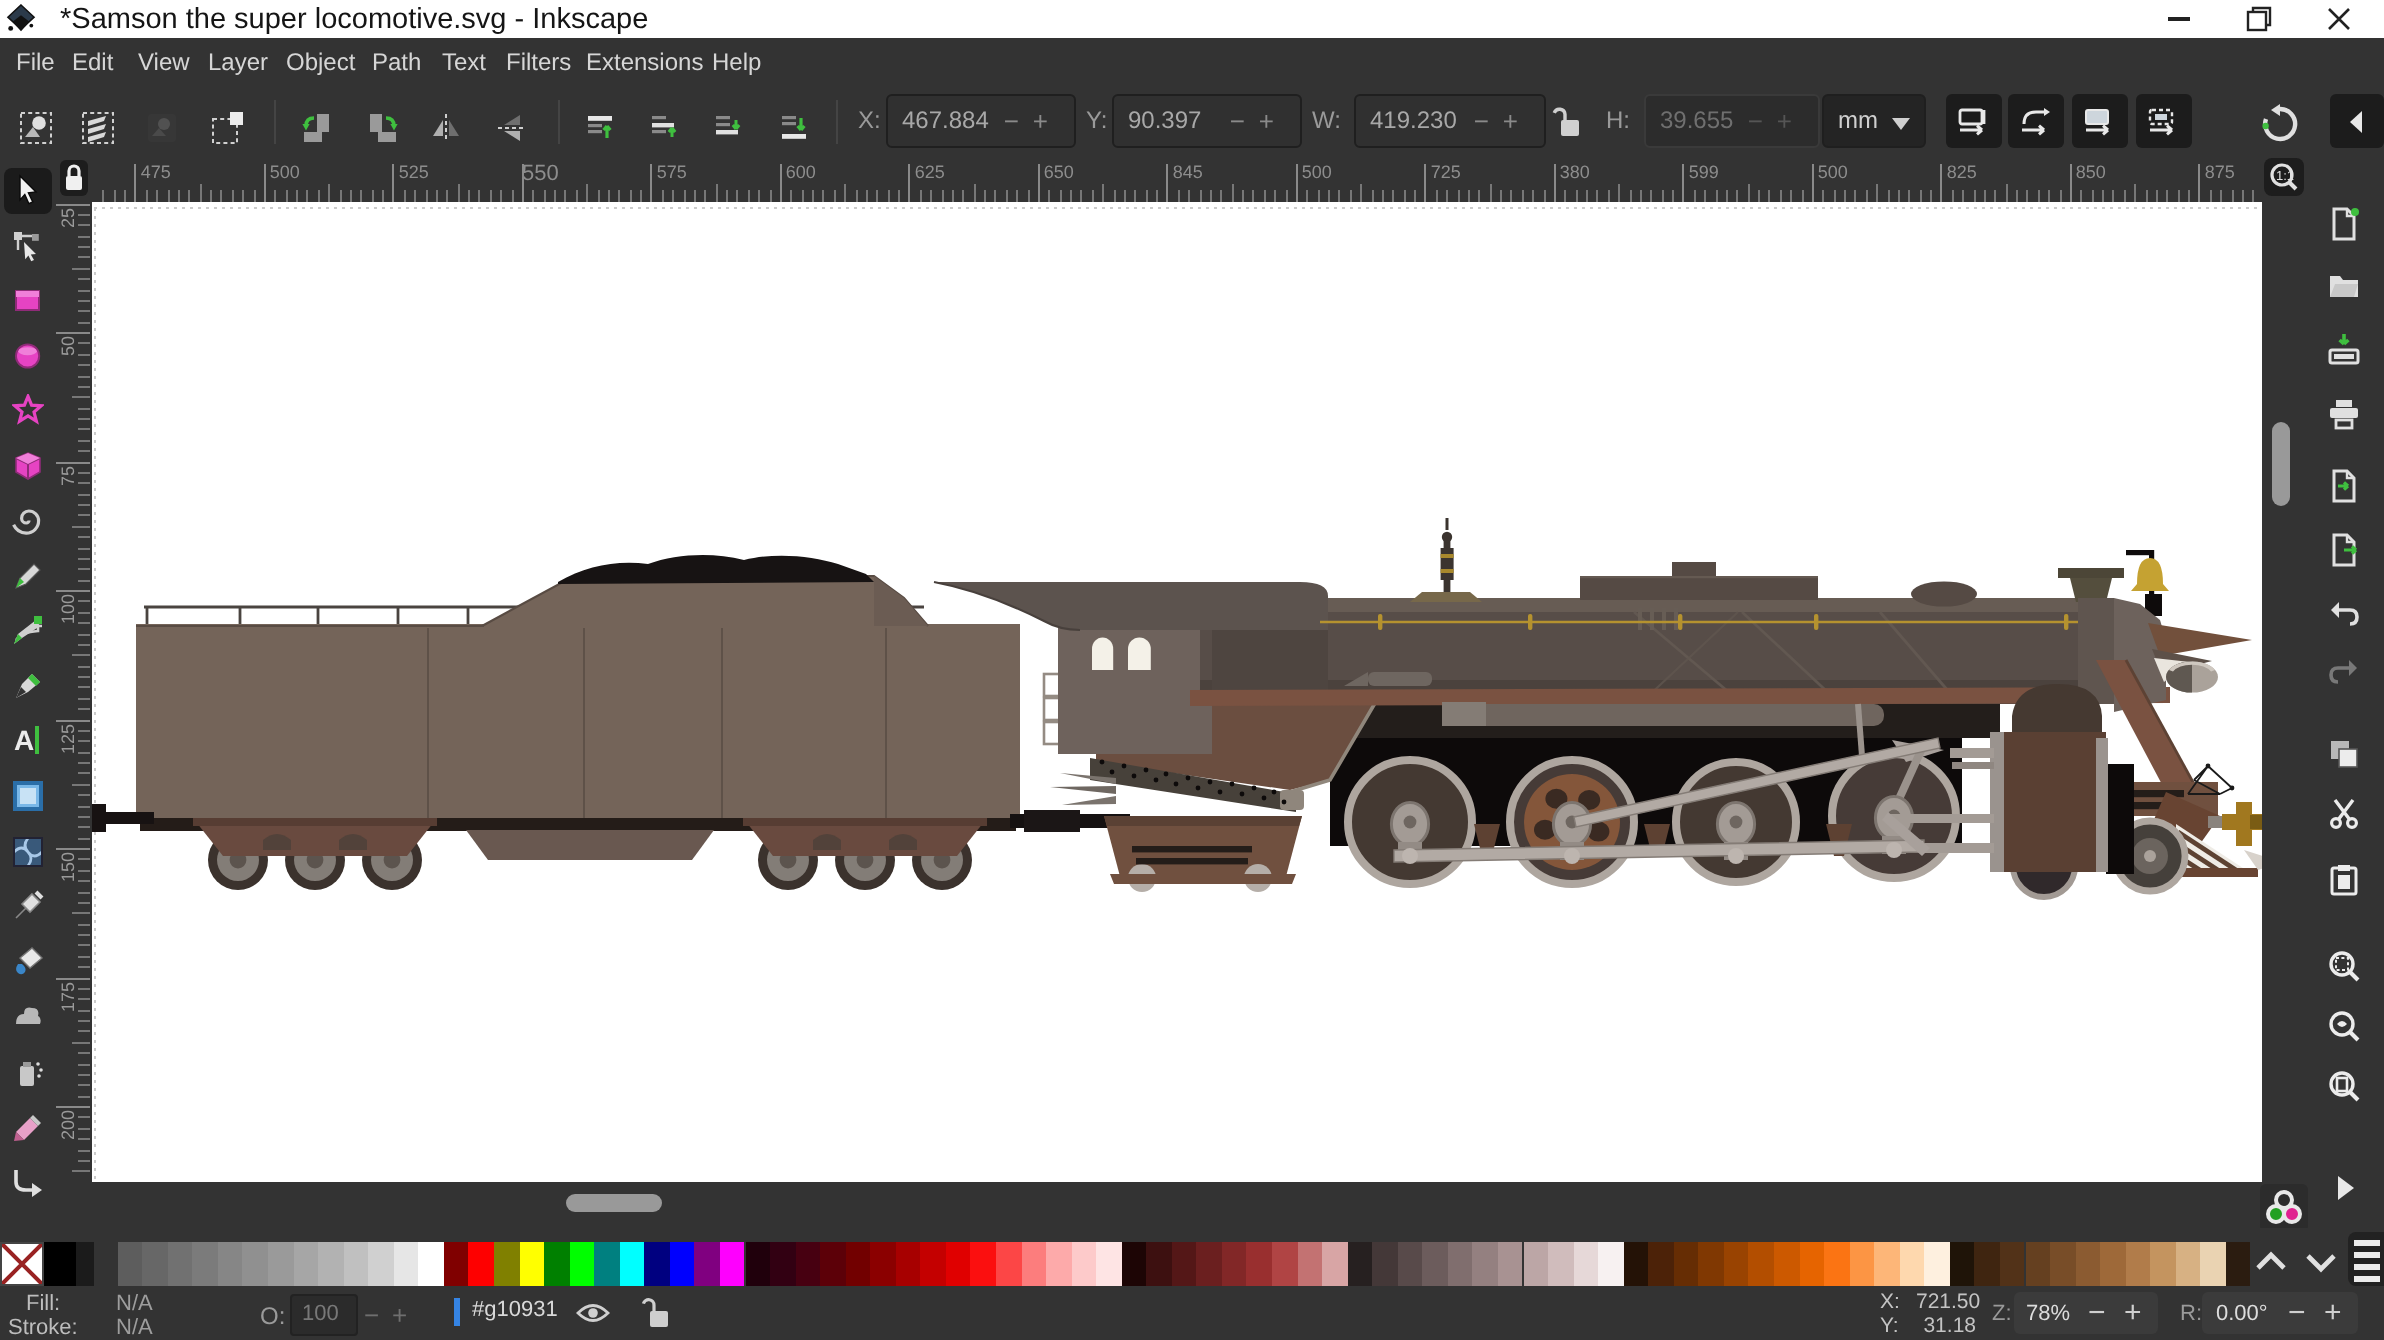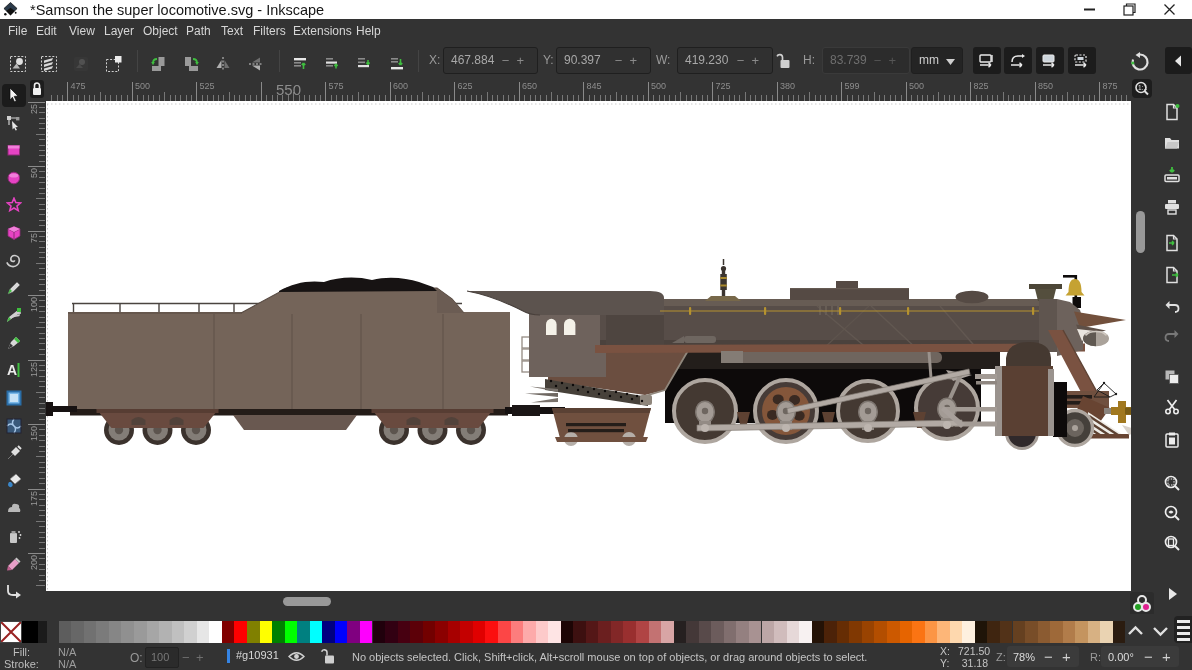--- a/index.html
+++ b/index.html
@@ -159,21 +159,21 @@
         <span class="val">90.397</span>
         <span class="mm">−+</span>
       </div>
     <span class="tlabel" style="left:656px">W:</span>
     <div class="spin" style="left:677px;width:94px">
         <span class="val">419.230</span>
         <span class="mm">−+</span>
       </div>
     <span class="tlabel" style="left:803px">H:</span>
     <div class="spin" style="left:822px;width:86px;background:#2c2c2c;border-color:#3a3a3a">
-        <span class="val" style="color:#6f6f6f">83.739</span>
+        <span class="val" style="color:#6f6f6f">39.655</span>
         <span class="mm" style="color:#555">−+</span>
       </div>
     <div class="spin" style="left:911px;width:50px;background:#242424">
         <span class="val" style="color:#cfcfcf">mm</span>
       <svg class="abs" style="right:7px;top:11px" width="9" height="6" viewBox="0 0 9 6">
           <path d="M0 0 L9 0 L4.5 6 Z" fill="#cfcfcf"></path>
         </svg>
       </div>
     <div class="darkbtn" style="left:973px"></div>
       <svg class="abs" style="left:978px;top:8px" width="18" height="18" viewBox="0 0 18 18">
@@ -500,21 +500,21 @@
       <div class="abs" style="left:1069.5px;top:17px;width:1px;height:6px;background:#777"></div>
       <div class="abs" style="left:1074.9px;top:17px;width:1px;height:6px;background:#777"></div>
       <div class="abs" style="left:1080.3px;top:17px;width:1px;height:6px;background:#777"></div>
       <div class="abs" style="left:1085.7px;top:14px;width:1px;height:9px;background:#777"></div>
       <div class="abs" style="left:16.0px;top:17px;width:1px;height:6px;background:#777"></div>
       <div class="abs" style="left:10.7px;top:17px;width:1px;height:6px;background:#777"></div>
       <div class="abs" style="left:5.3px;top:17px;width:1px;height:6px;background:#777"></div>
       <div class="abs" style="left:24.4px;top:3px;font-size:9px;color:#8d8d8d">475</div>
       <div class="abs" style="left:88.9px;top:3px;font-size:9px;color:#8d8d8d">500</div>
       <div class="abs" style="left:153.4px;top:3px;font-size:9px;color:#8d8d8d">525</div>
-      <div class="abs" style="left:230px;top:3px;font-size:15px;color:#8d8d8d">550</div>
+      <div class="abs" style="left:215px;top:3px;font-size:11px;color:#8d8d8d">550</div>
       <div class="abs" style="left:282.4px;top:3px;font-size:9px;color:#8d8d8d">575</div>
       <div class="abs" style="left:346.9px;top:3px;font-size:9px;color:#8d8d8d">600</div>
       <div class="abs" style="left:411.4px;top:3px;font-size:9px;color:#8d8d8d">625</div>
       <div class="abs" style="left:475.9px;top:3px;font-size:9px;color:#8d8d8d">650</div>
       <div class="abs" style="left:540.4px;top:3px;font-size:9px;color:#8d8d8d">845</div>
       <div class="abs" style="left:604.9px;top:3px;font-size:9px;color:#8d8d8d">500</div>
       <div class="abs" style="left:669.4px;top:3px;font-size:9px;color:#8d8d8d">725</div>
       <div class="abs" style="left:733.9px;top:3px;font-size:9px;color:#8d8d8d">380</div>
       <div class="abs" style="left:798.4px;top:3px;font-size:9px;color:#8d8d8d">599</div>
       <div class="abs" style="left:862.9px;top:3px;font-size:9px;color:#8d8d8d">500</div>
@@ -1046,21 +1046,20 @@
     <div class="st" style="left:227px;top:5px;width:3px;height:14px;background:#3584e4"></div>
     <span class="st" style="left:236px;top:5px;color:#d9d9d9">#g10931</span>
     <svg class="st" style="left:288px;top:6px" width="17" height="13" viewBox="0 0 17 13">
         <path d="M1 6.5 Q8.5 -1 16 6.5 Q8.5 14 1 6.5 Z" fill="none" stroke="#cfcfcf" stroke-width="1.4"></path>
         <circle cx="8.5" cy="6.5" r="2.4" fill="#cfcfcf"></circle>
       </svg>
     <svg class="st" style="left:320px;top:4px" width="16" height="16" viewBox="0 0 16 16">
         <rect x="5" y="7.5" width="9" height="8" rx="1" fill="#cfcfcf"></rect>
         <path d="M7 7.5 V4.6 a2.7 2.7 0 0 0 -5.3 -0.8" fill="none" stroke="#cfcfcf" stroke-width="1.6"></path>
       </svg>
-    <span class="st" style="left:352px;top:7px;color:#c4c4c4">No objects selected. Click, Shift+click, Alt+scroll mouse on top of objects, or drag around objects to select.</span>
     <span class="st" style="left:940px;top:1px;color:#c4c4c4;font-size:10.5px">X:</span>
     <span class="st" style="left:958px;top:1px;color:#c4c4c4;font-size:10.5px;width:30px;text-align:right">721.50</span>
     <span class="st" style="left:940px;top:13px;color:#c4c4c4;font-size:10.5px">Y:</span>
     <span class="st" style="left:958px;top:13px;color:#c4c4c4;font-size:10.5px;width:30px;text-align:right">31.18</span>
     <span class="st" style="left:996px;top:7px;color:#9a9a9a">Z:</span>
     <div class="st" style="left:1007px;top:2px;width:72px;height:21px;background:#3b3b3b;border-radius:3px"></div>
     <span class="st" style="left:1013px;top:7px;color:#dcdcdc">78%</span>
     <span class="st" style="left:1044px;top:4px;color:#cfcfcf;font-size:15px">−</span>
     <span class="st" style="left:1062px;top:4px;color:#cfcfcf;font-size:15px">+</span>
     <span class="st" style="left:1090px;top:7px;color:#9a9a9a">R:</span>

